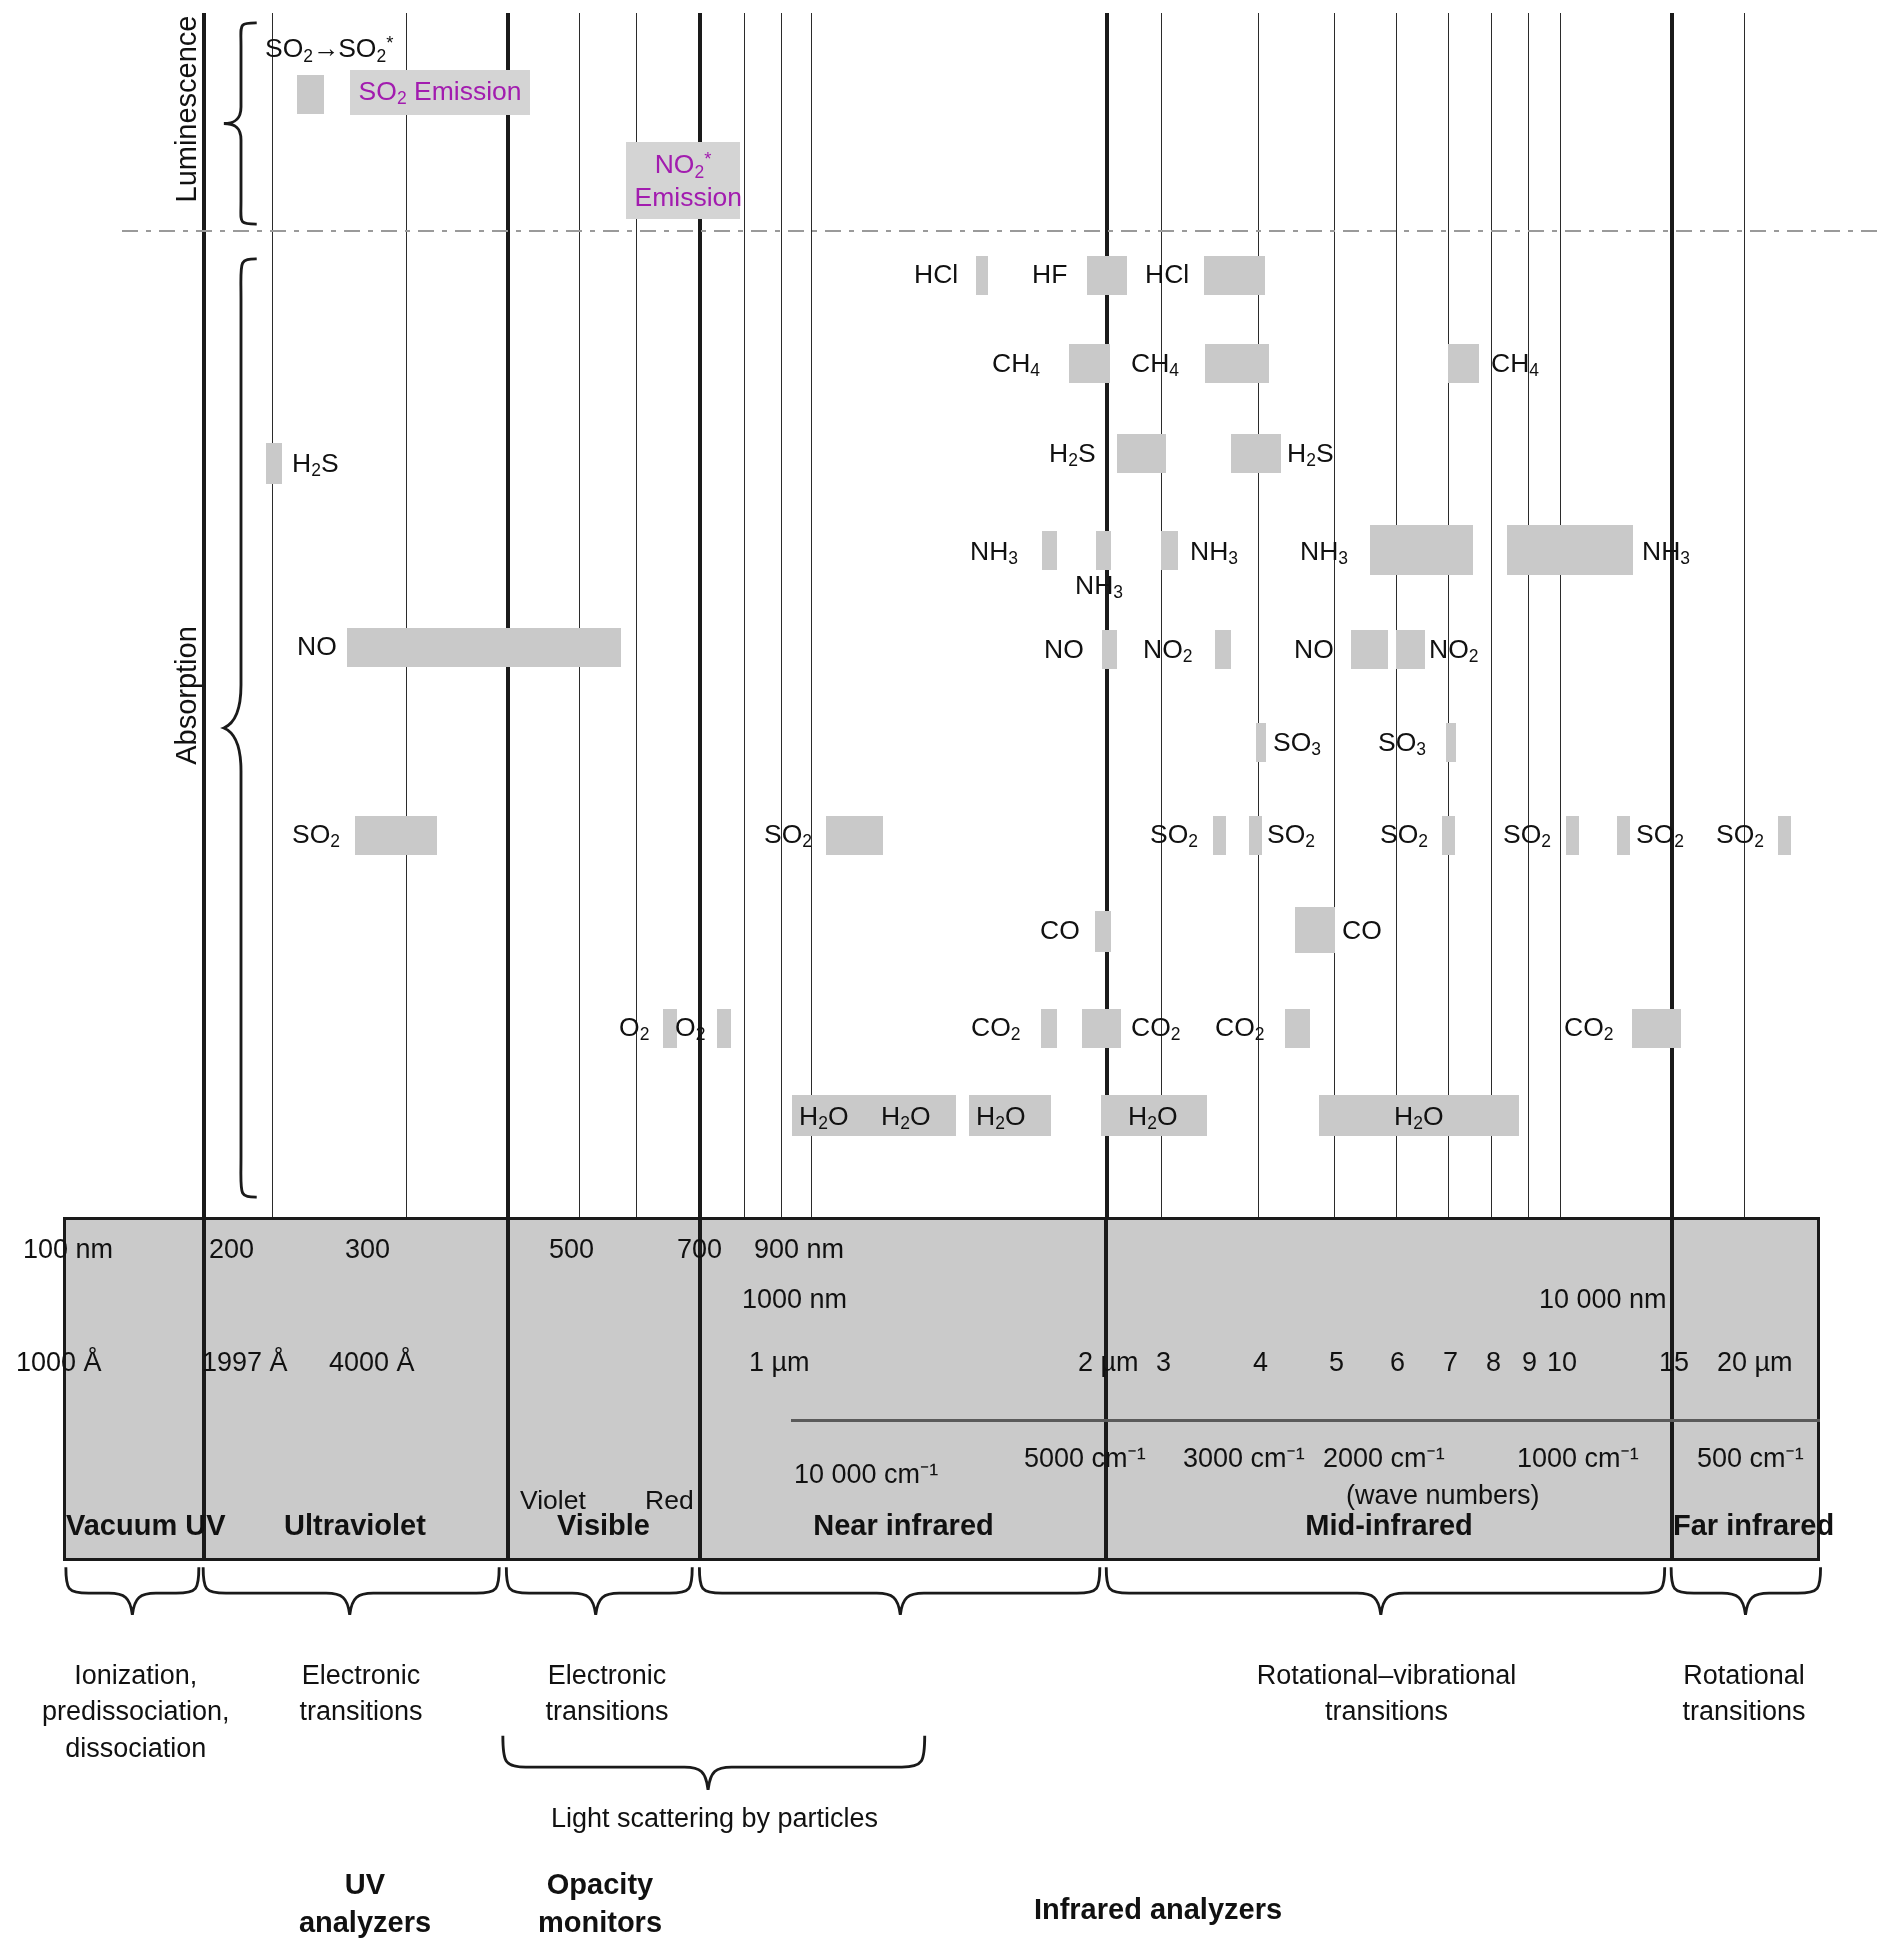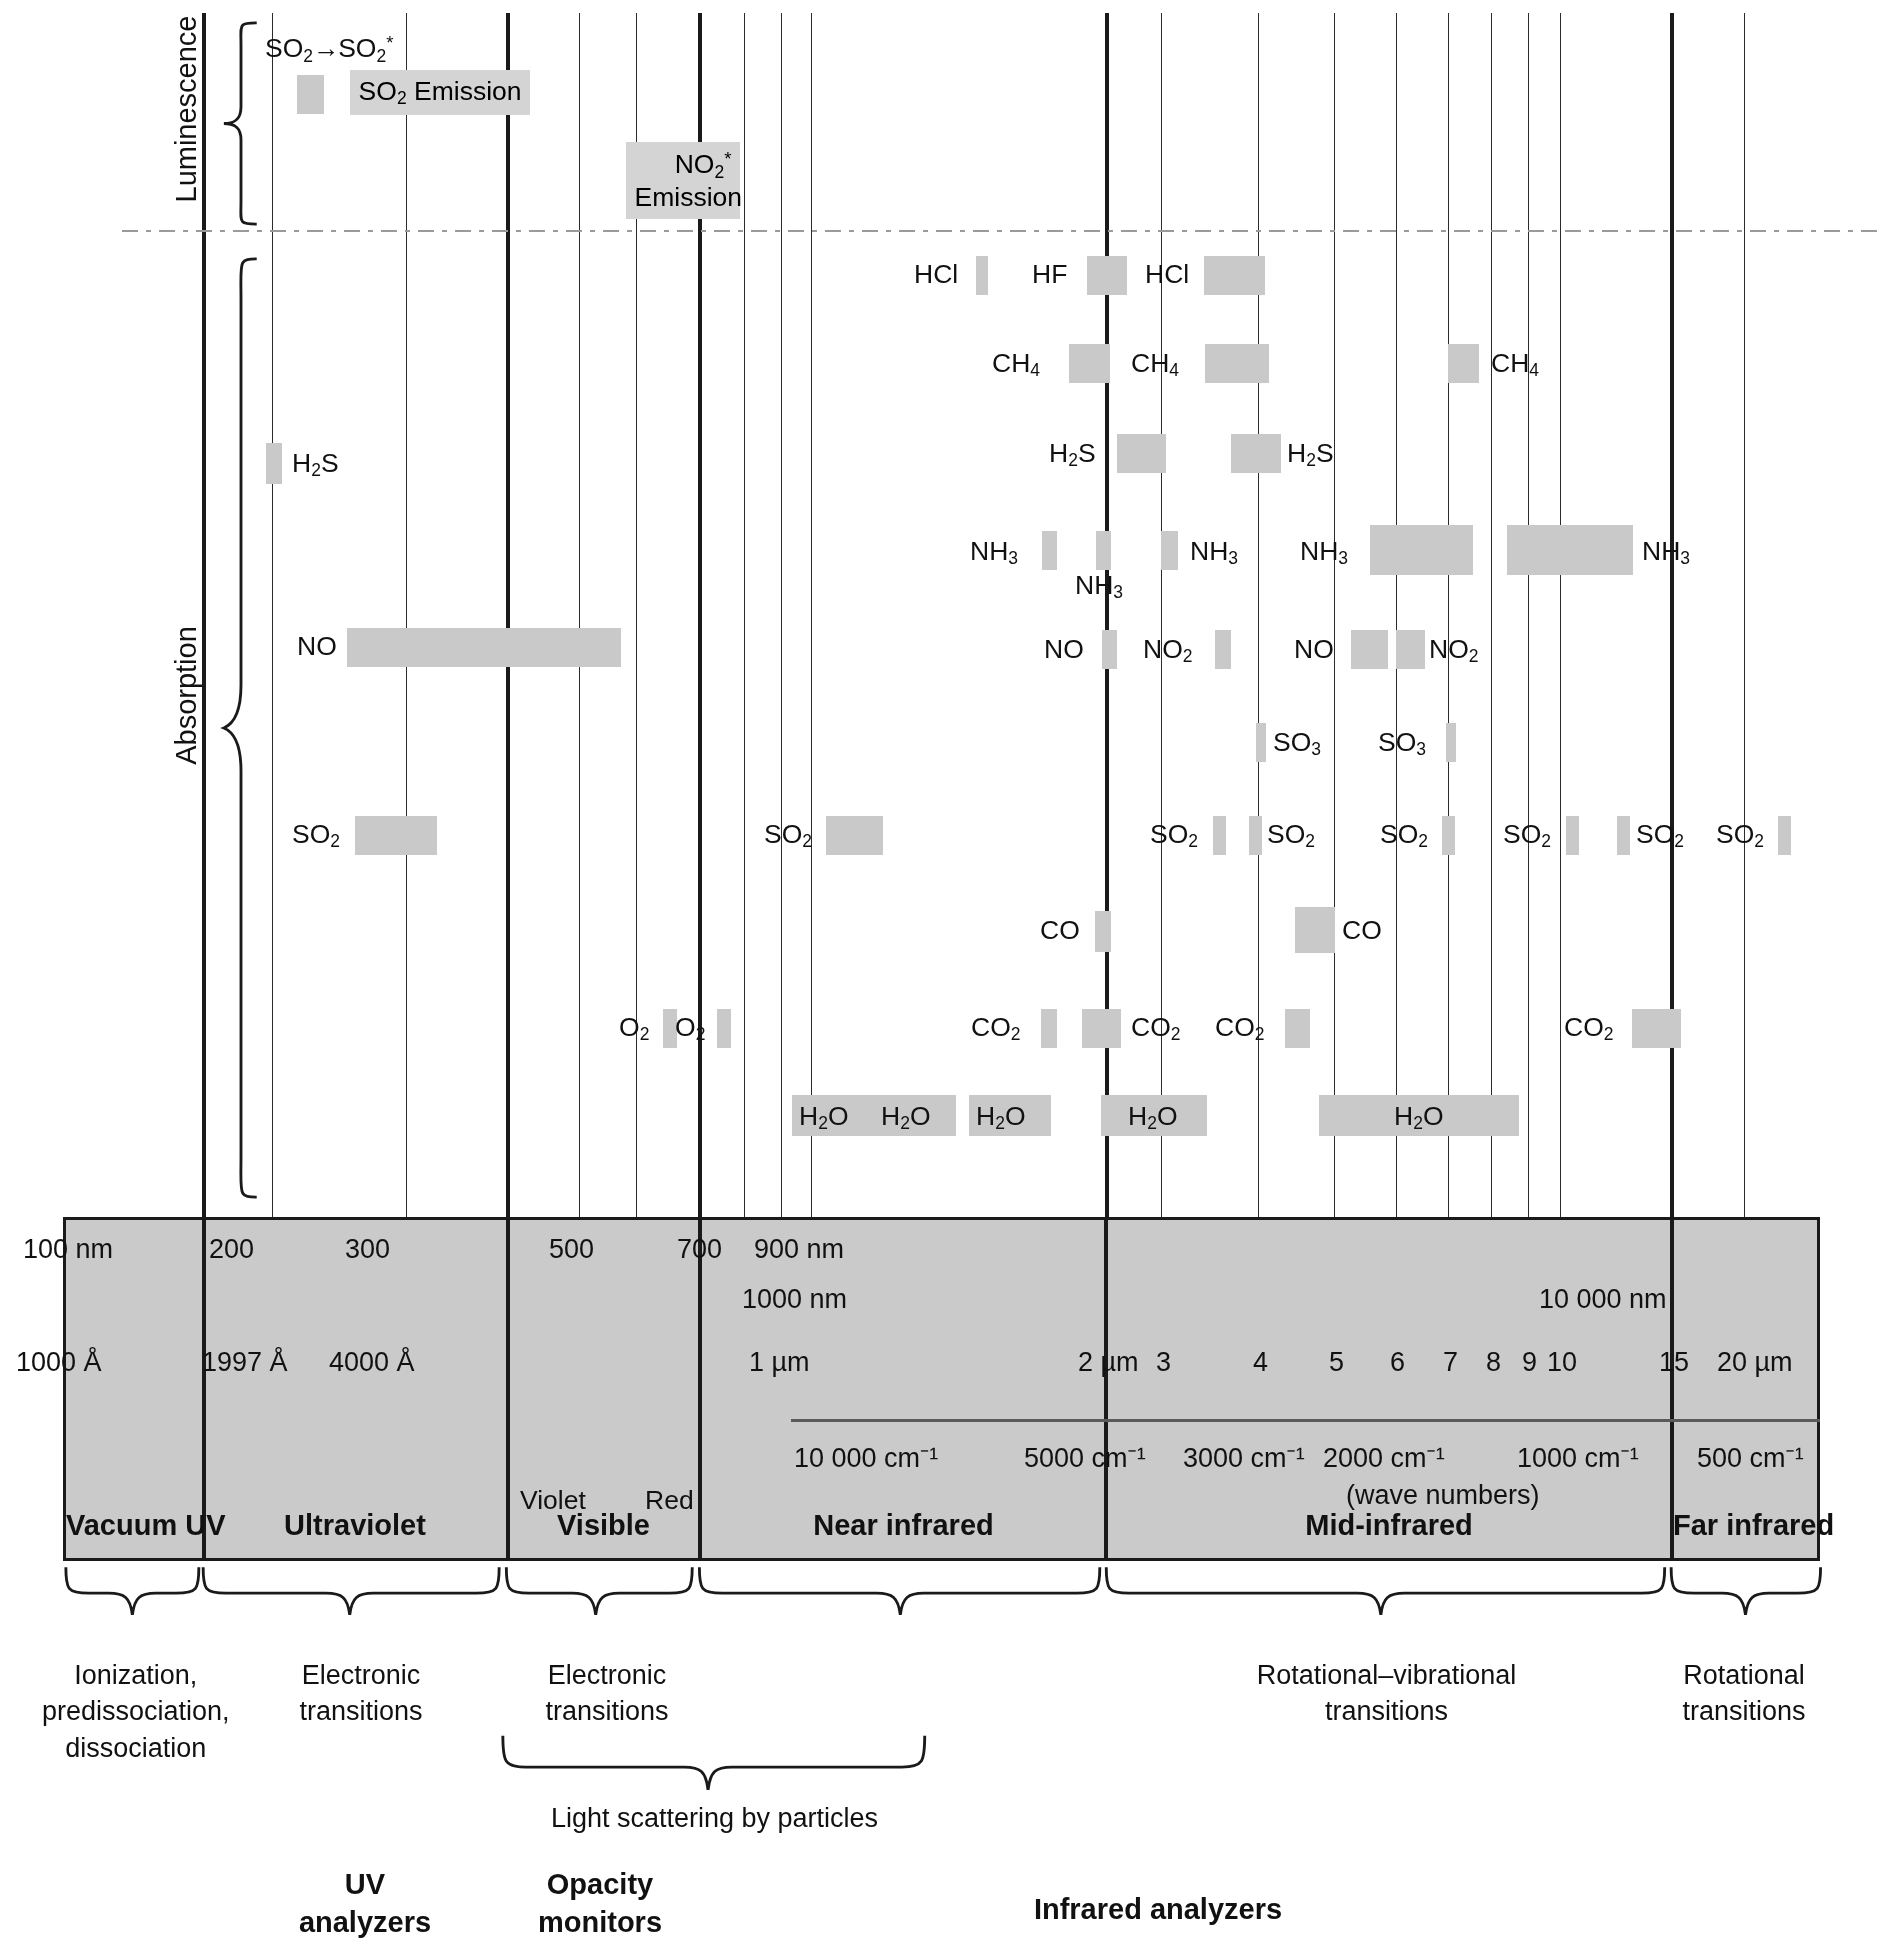--- a/index.html
+++ b/index.html
@@ -20,22 +20,22 @@
   }
   .lab {
     position:absolute; white-space:nowrap; font-size:26.5px; line-height:1;
     color:#111;
   }
   .lab sub { font-size:0.66em; vertical-align:-0.25em; }
   .lab sup { font-size:0.7em; vertical-align:0.45em; }
 
   .boxlab {
     position:absolute; background:#d4d4d4; white-space:nowrap;
-    font-size:26.5px; line-height:1.15; padding:6.4px 8.6px; color:#000000;
-    text-align:right;
+    font-size:26.5px; line-height:1.15; padding:6.4px 8.6px; color:#a21caf;
+    text-align:center;
   }
   .boxlab sub { font-size:0.66em; vertical-align:-0.25em; }
   .boxlab sup { font-size:0.7em; vertical-align:0.45em; }
 
   
   #sep {
     position:absolute; left:122px; top:230px; width:1759px; height:2.1px;
     background-image:linear-gradient(to right,#9a9a9a 0 15.7px,transparent 15.7px 24px,#9a9a9a 24px 29px,transparent 29px 37px);
     background-size:37px 2.1px; background-repeat:repeat-x;
   }
@@ -290,21 +290,21 @@
     <div class="scalelab" style="left:1187px; top:127px;">4</div>
     <div class="scalelab" style="left:1263px; top:127px;">5</div>
     <div class="scalelab" style="left:1324px; top:127px;">6</div>
     <div class="scalelab" style="left:1377px; top:127px;">7</div>
     <div class="scalelab" style="left:1420px; top:127px;">8</div>
     <div class="scalelab" style="left:1456px; top:127px;">9</div>
     <div class="scalelab" style="left:1481px; top:127px;">10</div>
     <div class="scalelab" style="left:1593px; top:127px;">15</div>
     <div class="scalelab" style="left:1651px; top:127px;">20 µm</div>
 
-    <div class="scalelab" style="left:728px; top:218px;text-align:right;">10 000 cm⁻¹</div>
+    <div class="scalelab" style="left:728px; top:234px;text-align:right;">10 000 cm⁻¹</div>
     <div class="scalelab" style="left:958px; top:218px;">5000 cm⁻¹</div>
     <div class="scalelab" style="left:1117px; top:218px;">3000 cm⁻¹</div>
     <div class="scalelab" style="left:1257px; top:218px;">2000 cm⁻¹</div>
     <div class="scalelab" style="left:1451px; top:218px;">1000 cm⁻¹</div>
     <div class="scalelab" style="left:1631px; top:218px;">500 cm⁻¹</div>
     <div class="scalelab" style="left:1280px; top:260px;">(wave numbers)</div>
   </div>
 
   <div id="wnrule"></div>
 

